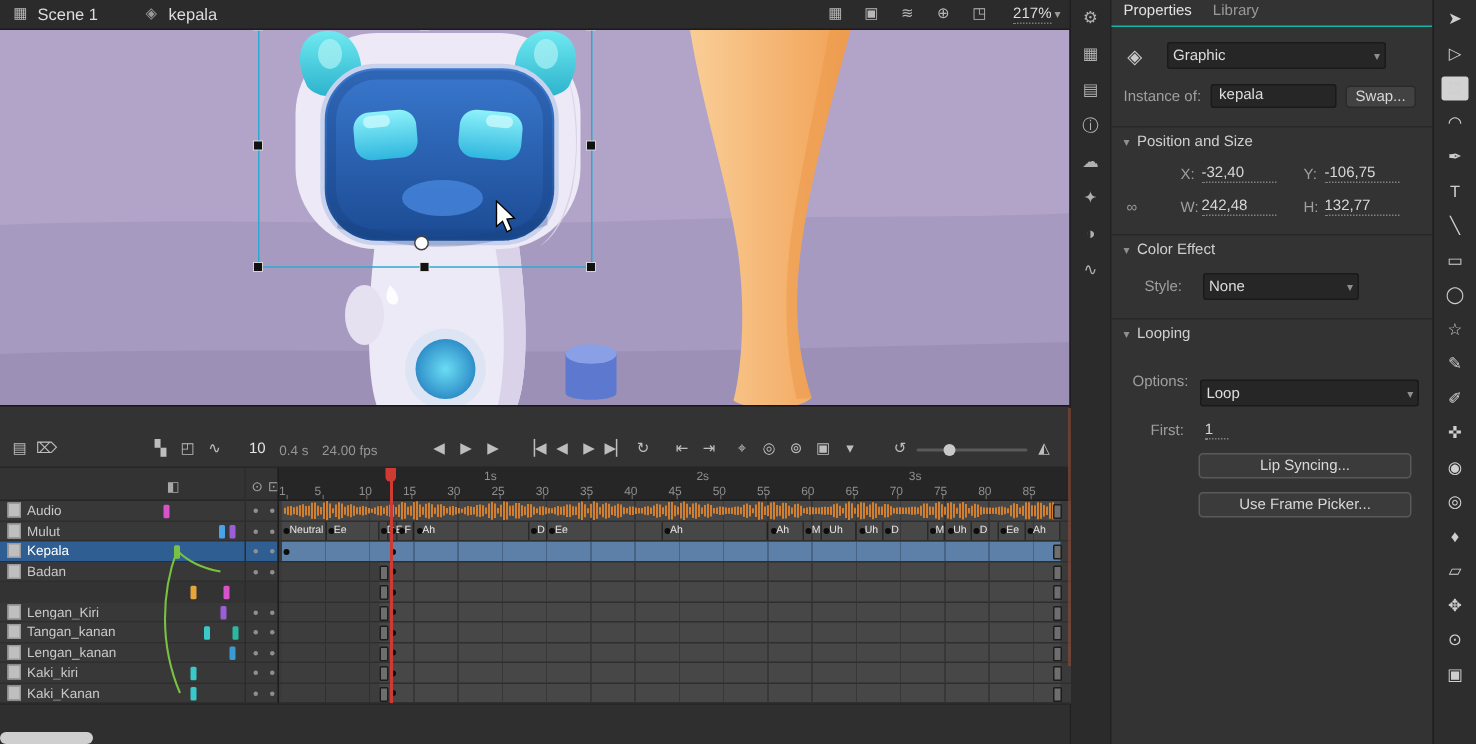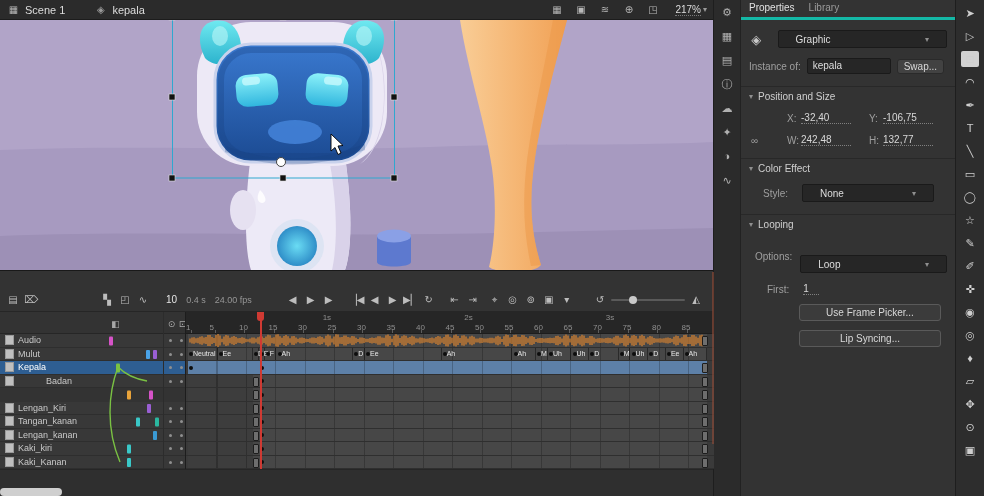--- a/index.html
+++ b/index.html
@@ -23,26 +23,26 @@
 
   
   #dock{position:absolute;left:713px;top:0;width:27px;height:496px;background:#2b2b2b;
     border-left:1px solid #1e1e1e;box-sizing:border-box;display:flex;flex-direction:column;
     align-items:center;padding-top:4px;gap:7px;}
   #dock .ic{width:18px;height:17px;font-size:11px;color:#b0b0b0;}
 
   
   #props{position:absolute;left:740px;top:0;width:215px;height:496px;background:#333;
     border-left:1px solid #222;box-sizing:border-box;font-size:10px;}
-  .props-tabs{display:flex;gap:14px;padding:2px 8px 4px 8px;border-bottom:3px solid #14b8a6;}
+  .props-tabs{display:flex;gap:14px;padding:2px 8px 4px 8px;border-bottom:1px solid #14b8a6;}
   .ptab{color:#9a9a9a;font-size:10px;cursor:default;}
   .ptab.active{color:#e2e2e2;}
   .prow{display:flex;align-items:center;padding:0 8px;margin-top:10px;position:relative;}
   .dd{background:#262626;border:1px solid #1a1a1a;border-radius:2px;height:16px;display:flex;
-      align-items:center;justify-content:space-between;padding:0 17px;color:#ddd;gap:48px;}
+      align-items:center;justify-content:space-between;padding:0 3px;color:#ddd;gap:48px;}
   .dd .caret{color:#8f8f8f;font-size:8px;}
   .dd.wide{width:138px;margin-left:14px;}
   .dd.med{width:96px;margin-left:14px;}
   .lbl{color:#9f9f9f;}
   .field{background:#262626;border:1px solid #1a1a1a;border-radius:2px;padding:1px 5px;
       color:#ddd;width:72px;height:12px;margin-left:6px;}
   .btn{background:#3b3b3b;border:1px solid #5a5a5a;border-radius:3px;color:#d8d8d8;
       text-align:center;padding:2px 8px;cursor:default;}
   .btn.small{margin-left:6px;border-color:#2a2a2a;background:#424242;padding:1px 6px;}
   .btn.wide{width:124px;margin-left:50px;}
@@ -303,24 +303,24 @@
       <div class="dd wide" style="margin-left:8px;margin-top:15px;">
         <span>Loop</span>
         <span class="caret">▾</span>
       </div>
     </div>
     <div class="prow" style="padding-left:26px;">
       <span class="lbl">First:</span>
       <span class="hot" style="margin-left:14px;min-width:16px;">1</span>
     </div>
     <div class="btnrow prow">
+      <span class="btn wide">Lip Syncing...</span>
+    </div>
+    <div class="btnrow prow">
       <span class="btn wide">Use Frame Picker...</span>
-    </div>
-    <div class="btnrow prow">
-      <span class="btn wide">Lip Syncing...</span>
     </div>
   </div>
 
   <div id="tools">
       <span class="ic">➤</span>
       <span class="ic">▷</span>
       <span class="ic sel">⊡</span>
       <span class="ic">◠</span>
       <span class="ic">✒</span>
       <span class="ic">T</span>
@@ -449,21 +449,21 @@
           <span class="lname">Audio</span>
           <span class="dot e"></span>
           <span class="dot l"></span>
         </div>
         <div class="lrow sel" style="top: 27px;">
           <span class="lic"></span>
           <span class="lname">Kepala</span>
           <span class="dot e"></span>
           <span class="dot l"></span>
         </div>
-        <div class="lrow" style="top: 40.5px; gap: 28px;">
+        <div class="lrow" style="top: 40.5px;">
           <span class="lic"></span>
           <span class="lname">Badan</span>
           <span class="dot e"></span>
           <span class="dot l"></span>
         </div>
         <div class="lrow" style="top: 67.5px;">
           <span class="lic"></span>
           <span class="lname">Lengan_Kiri</span>
           <span class="dot e"></span>
           <span class="dot l"></span>

